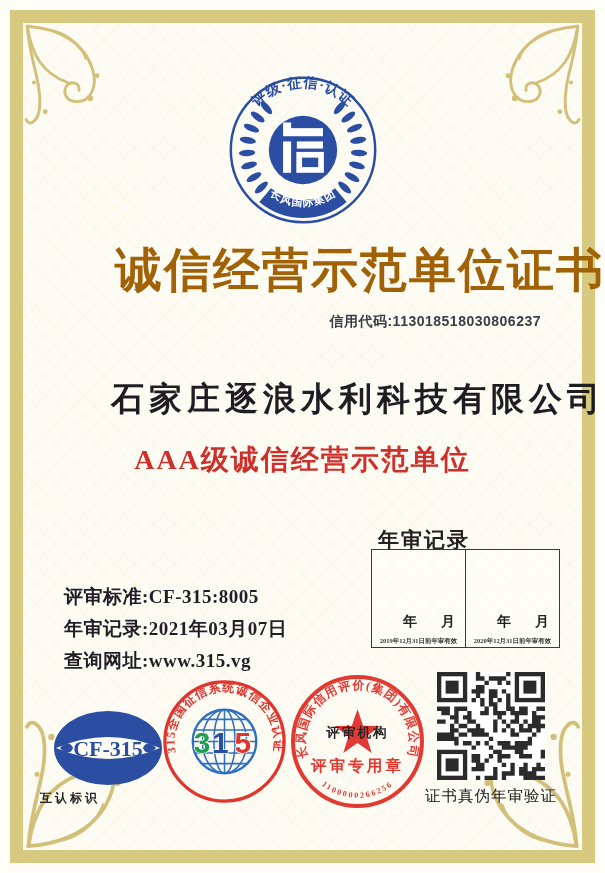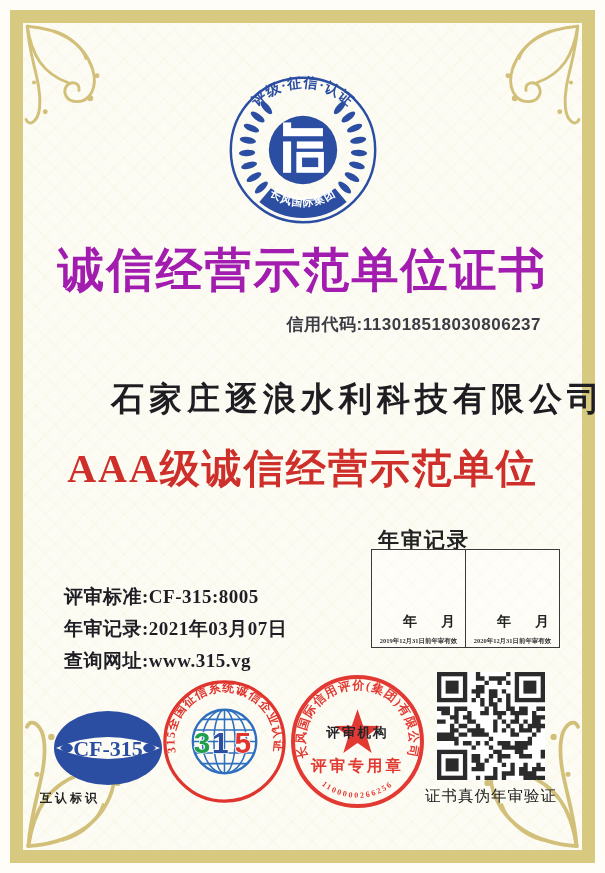--- a/index.html
+++ b/index.html
@@ -10,27 +10,27 @@
   .paper-texture{position:absolute;left:23px;top:23px;right:23px;bottom:23px;
     background:repeating-linear-gradient(45deg,rgba(215,201,127,.05) 0 2px,rgba(255,255,255,0) 2px 14px),
                repeating-linear-gradient(-45deg,rgba(215,201,127,.05) 0 2px,rgba(255,255,255,0) 2px 14px);}
   .orn{position:absolute;pointer-events:none;}
   .orn-tl{left:24px;top:24px;width:92px;height:108px;}
   .orn-tr{right:24px;top:24px;width:92px;height:108px;transform:scaleX(-1);}
   .orn-bl{left:24px;bottom:24px;width:118px;height:138px;transform:scaleY(-1);}
   .orn-br{right:24px;bottom:24px;width:118px;height:138px;transform:scale(-1,-1);}
   .abs{position:absolute;}
   .logo-wrap{left:227px;top:74px;width:152px;height:152px;}
-  .cert-title{left:0;top:244px;width:605px;text-align:center;font-size:47px;font-weight:900;
-    color:#a21caf;letter-spacing:2px;line-height:1.1;}
-  .credit-code{right:64px;top:313px;font-size:17px;font-weight:700;color:#3c3c44;letter-spacing:.5px;}
+  .cert-title{left:0;top:244px;width:605px;text-align:right;font-size:47px;font-weight:900;
+    color:#a16207;letter-spacing:2px;line-height:1.1;}
+  .credit-code{right:64px;top:313px;font-size:14px;font-weight:700;color:#3c3c44;letter-spacing:.5px;}
   .company{left:0;top:377px;width:605px;text-align:right;font-size:33px;font-weight:800;
     color:#1d1d22;letter-spacing:5px;}
   .award{left:0;top:441px;width:605px;text-align:center;font-family:"Liberation Serif",serif;
-    font-size:40px;font-weight:700;color:#ce2f2a;letter-spacing:2px;}
+    font-size:28px;font-weight:700;color:#ce2f2a;letter-spacing:2px;}
   .details{left:64px;top:545px;font-family:"Liberation Serif",serif;font-size:19px;font-weight:700;
     color:#1e1e24;line-height:32px;letter-spacing:.5px;margin-top:36px;}
   .annual-heading{left:378px;top:526px;font-family:"Liberation Serif",serif;font-size:21px;
     font-weight:700;color:#222;letter-spacing:2px;}
   .annual-table{left:371px;top:549px;width:189px;height:99px;display:flex;border:1.3px solid #3a3a3a;box-sizing:border-box;background:rgba(255,255,255,.35);}
   .annual-cell{flex:1;position:relative;box-sizing:border-box;}
   .annual-cell:first-child{border-right:1.3px solid #3a3a3a;}
   .ym{position:absolute;right:10px;bottom:16px;font-family:"Liberation Serif",serif;
     font-size:14px;font-weight:700;color:#222;display:flex;gap:24px;}
   .note{position:absolute;left:0;bottom:1px;width:100%;text-align:center;

